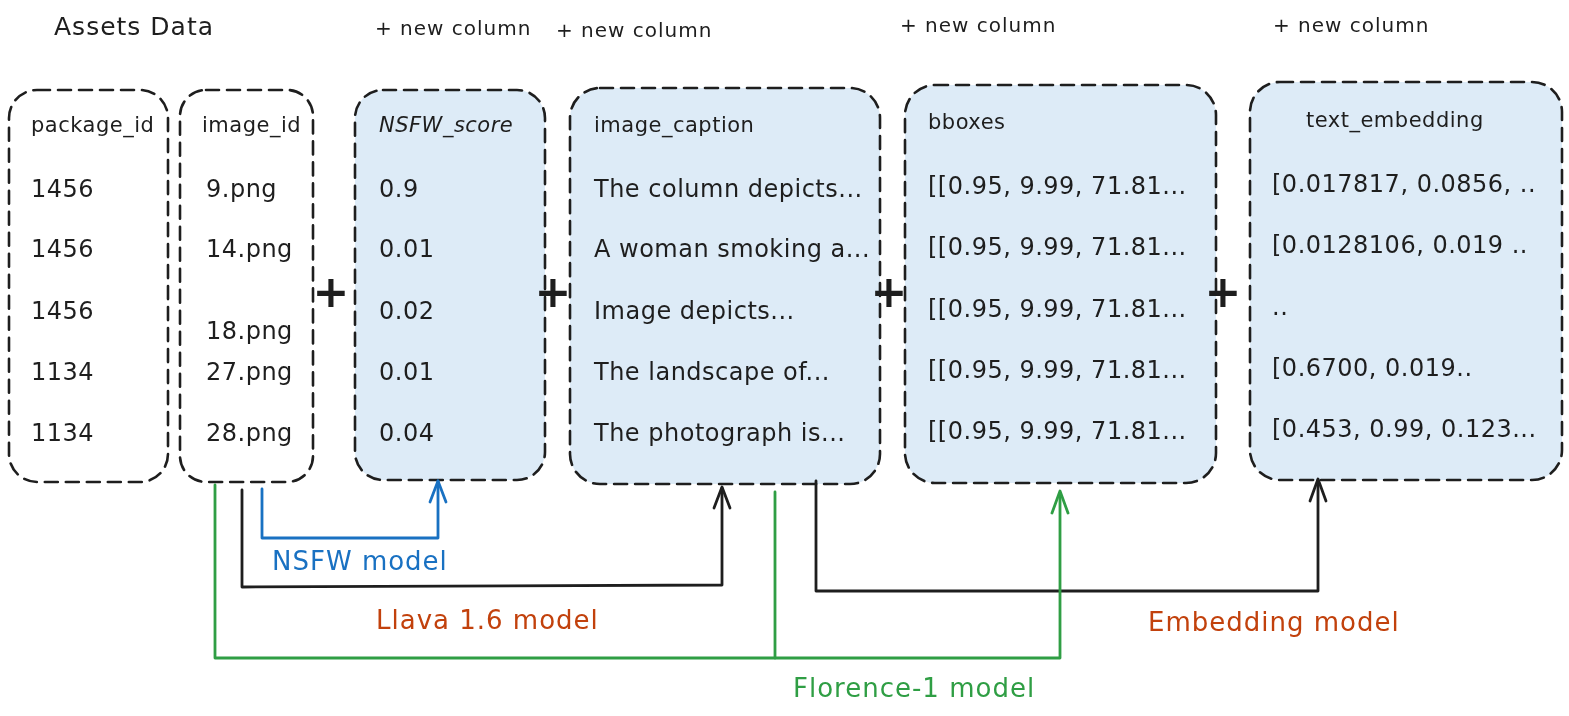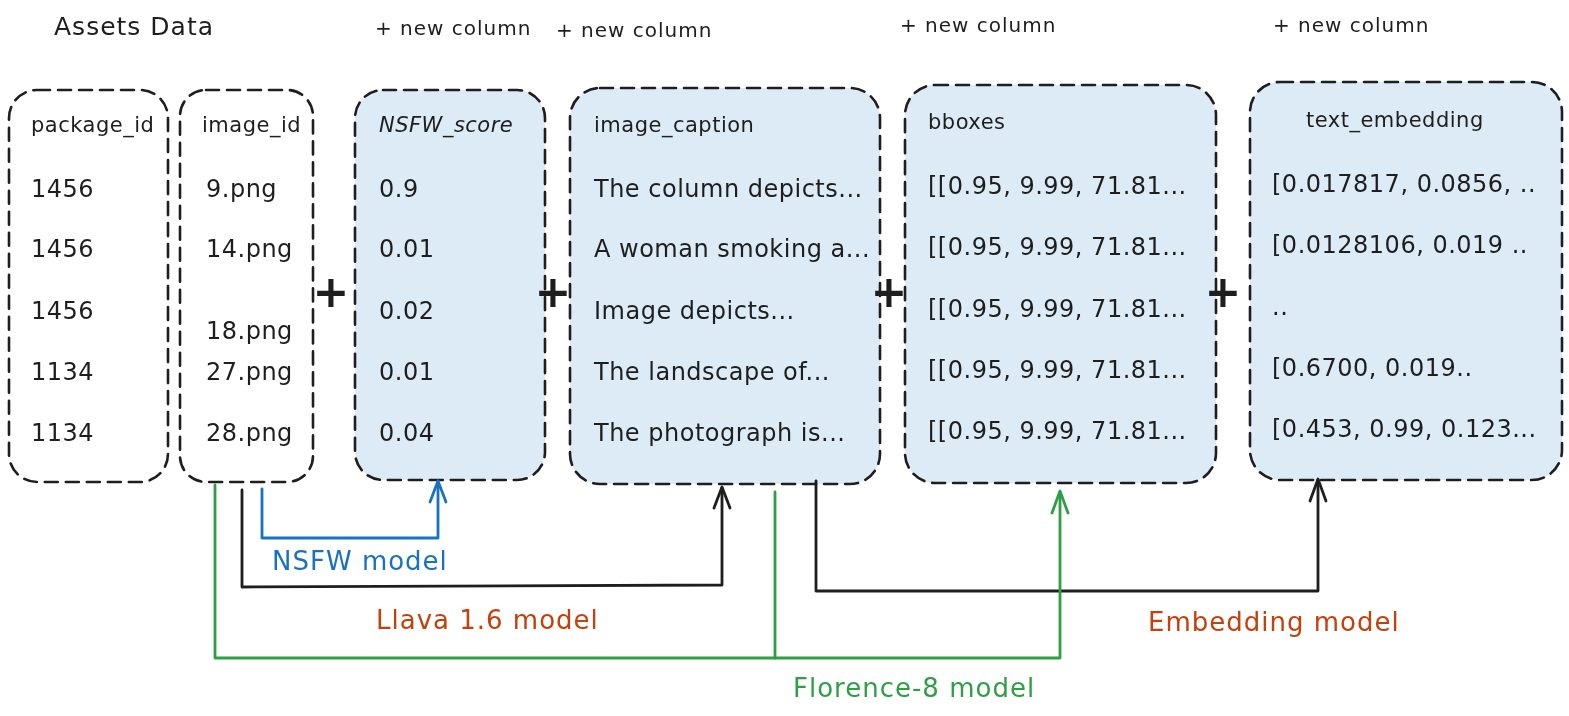--- a/index.html
+++ b/index.html
@@ -109,15 +109,15 @@
   <div class="txt col-header" style="left:1272px;top:108px;margin-left:34px;">text_embedding</div>
   <div class="txt cell" style="left:1272px;top:170px;">[0.017817, 0.0856, ..</div>
   <div class="txt cell" style="left:1272px;top:231px;">[0.0128106, 0.019 ..</div>
   <div class="txt cell" style="left:1272px;top:293px;">..</div>
   <div class="txt cell" style="left:1272px;top:354px;">[0.6700, 0.019..</div>
   <div class="txt cell" style="left:1272px;top:415px;">[0.453, 0.99, 0.123...</div>
 
   <div class="txt model-label c-blue" style="left:272px;top:546px;">NSFW model</div>
   <div class="txt model-label c-black" style="left:376px;top:605px;">Llava 1.6 model</div>
   <div class="txt model-label c-black" style="left:1148px;top:607px;">Embedding model</div>
-  <div class="txt model-label c-green" style="left:793px;top:673px;">Florence-8 model</div>
+  <div class="txt model-label c-green" style="left:793px;top:673px;">Florence-1 model</div>
 
 </div>
 
 </body></html>

